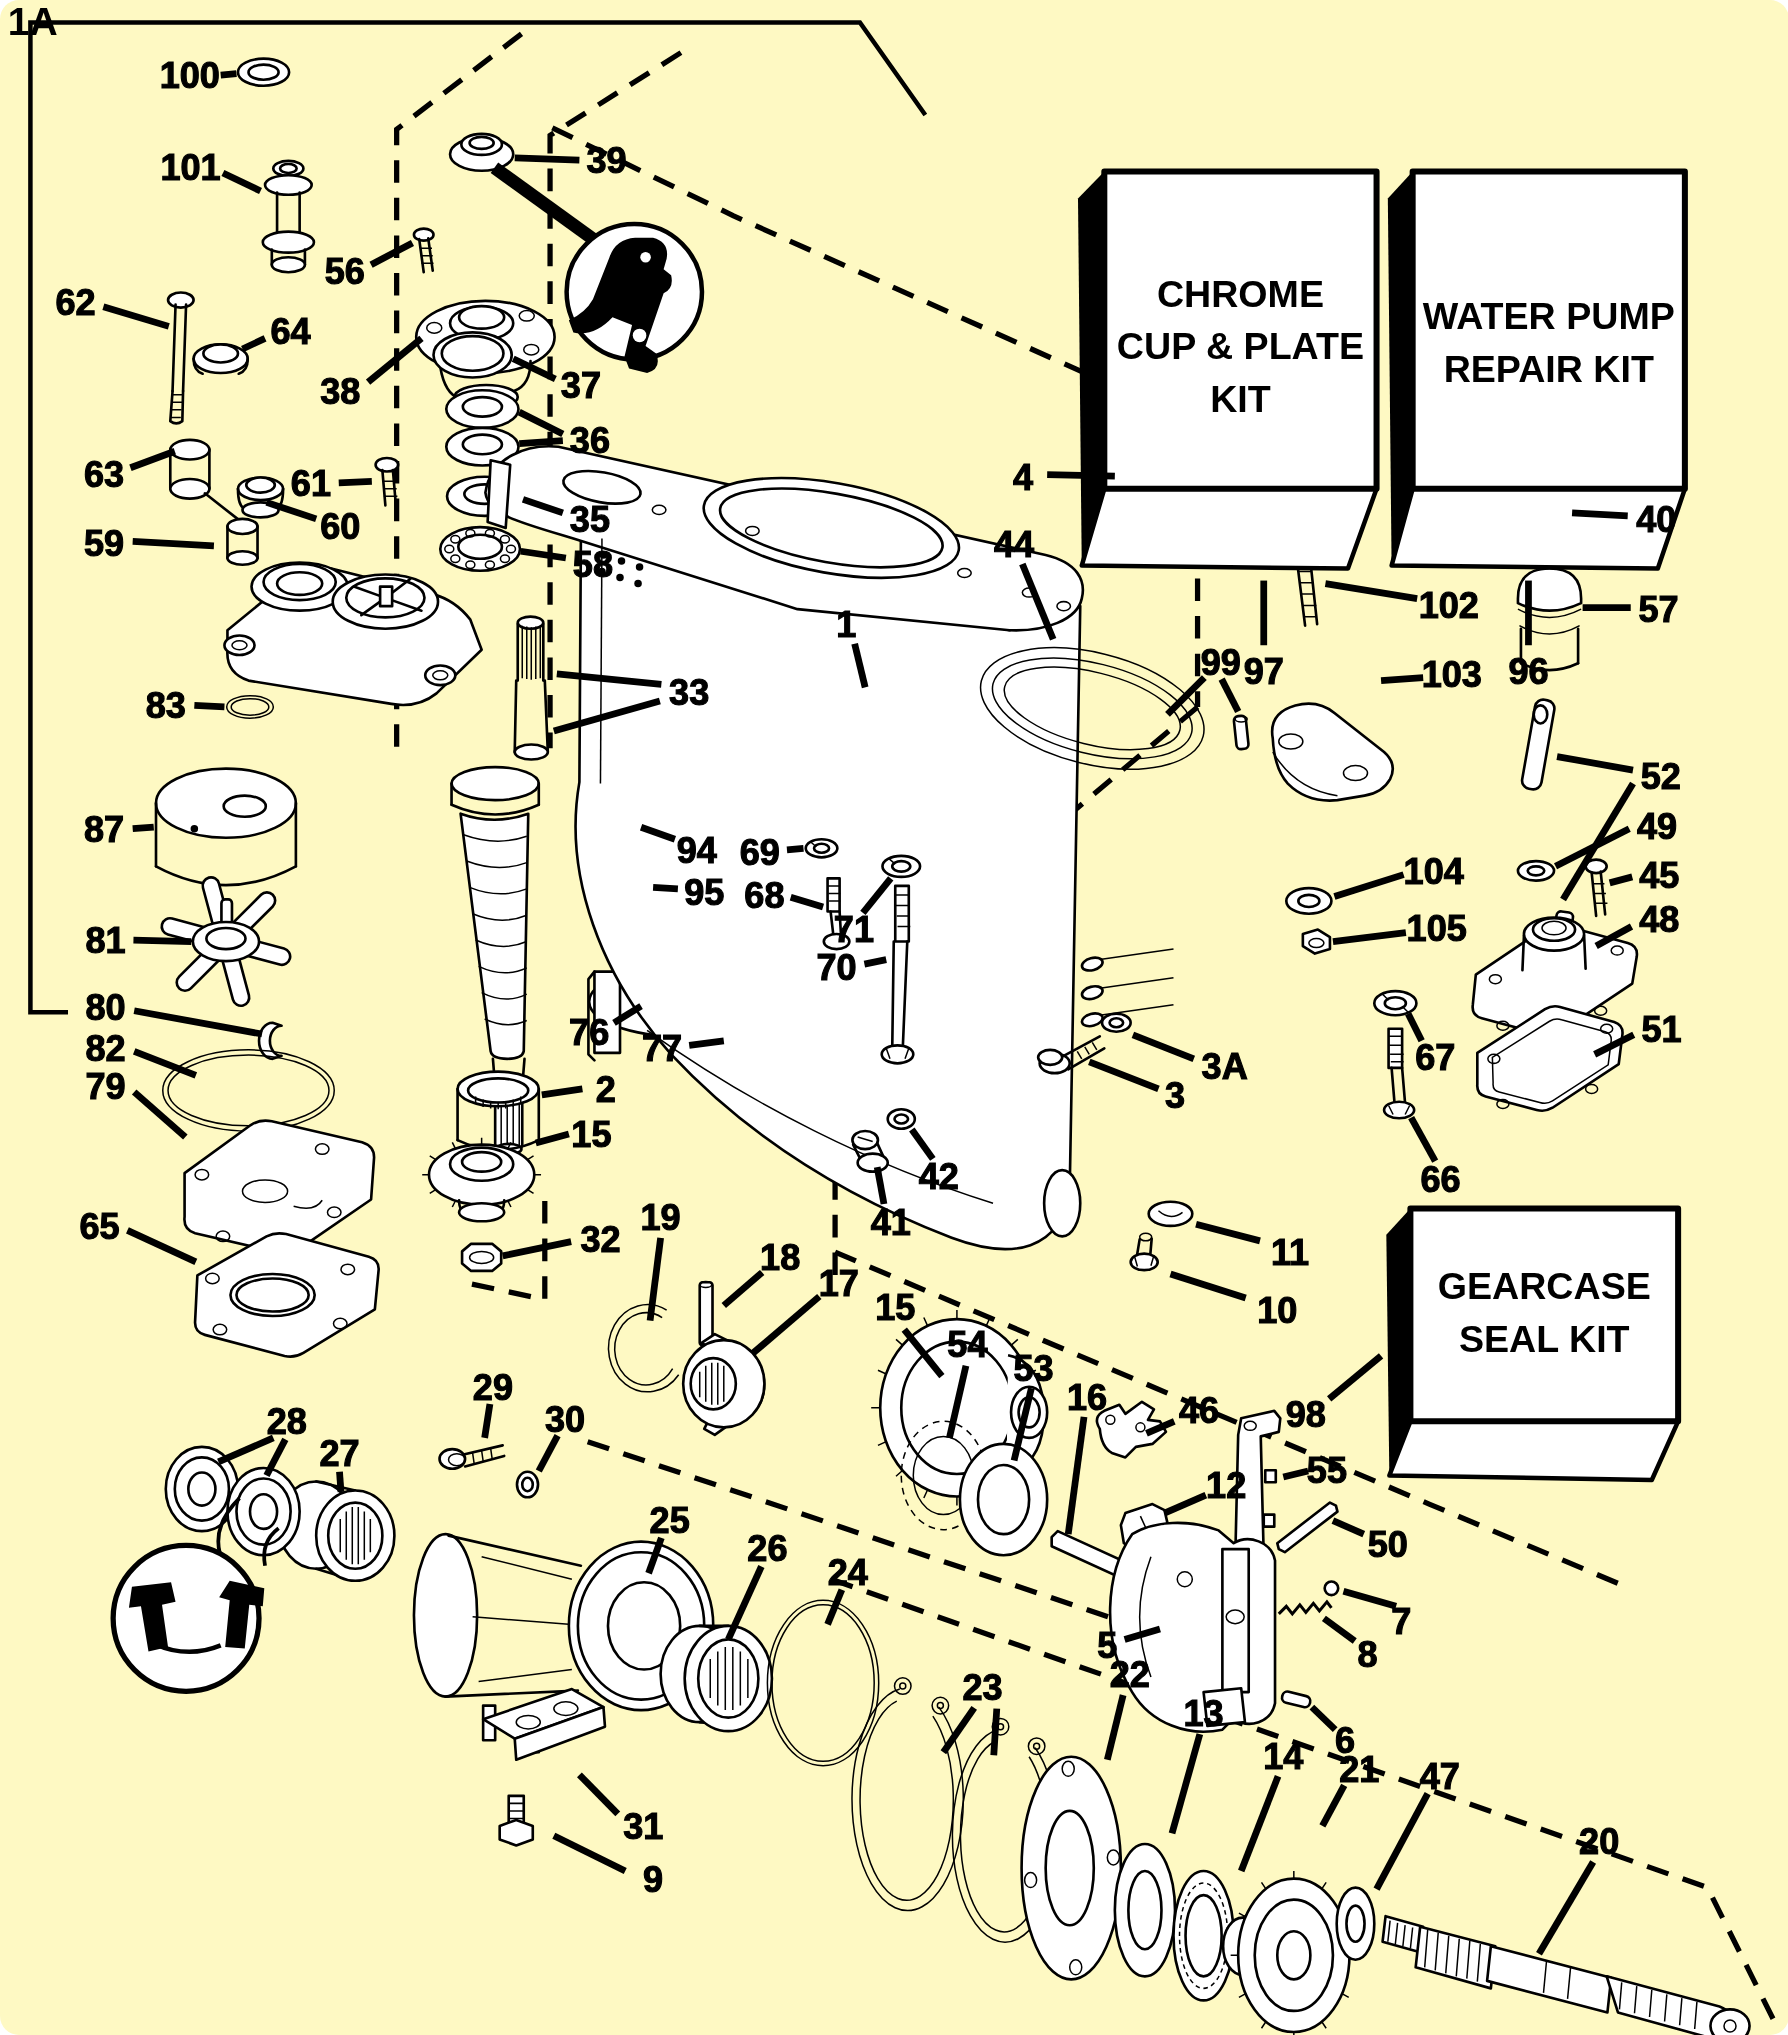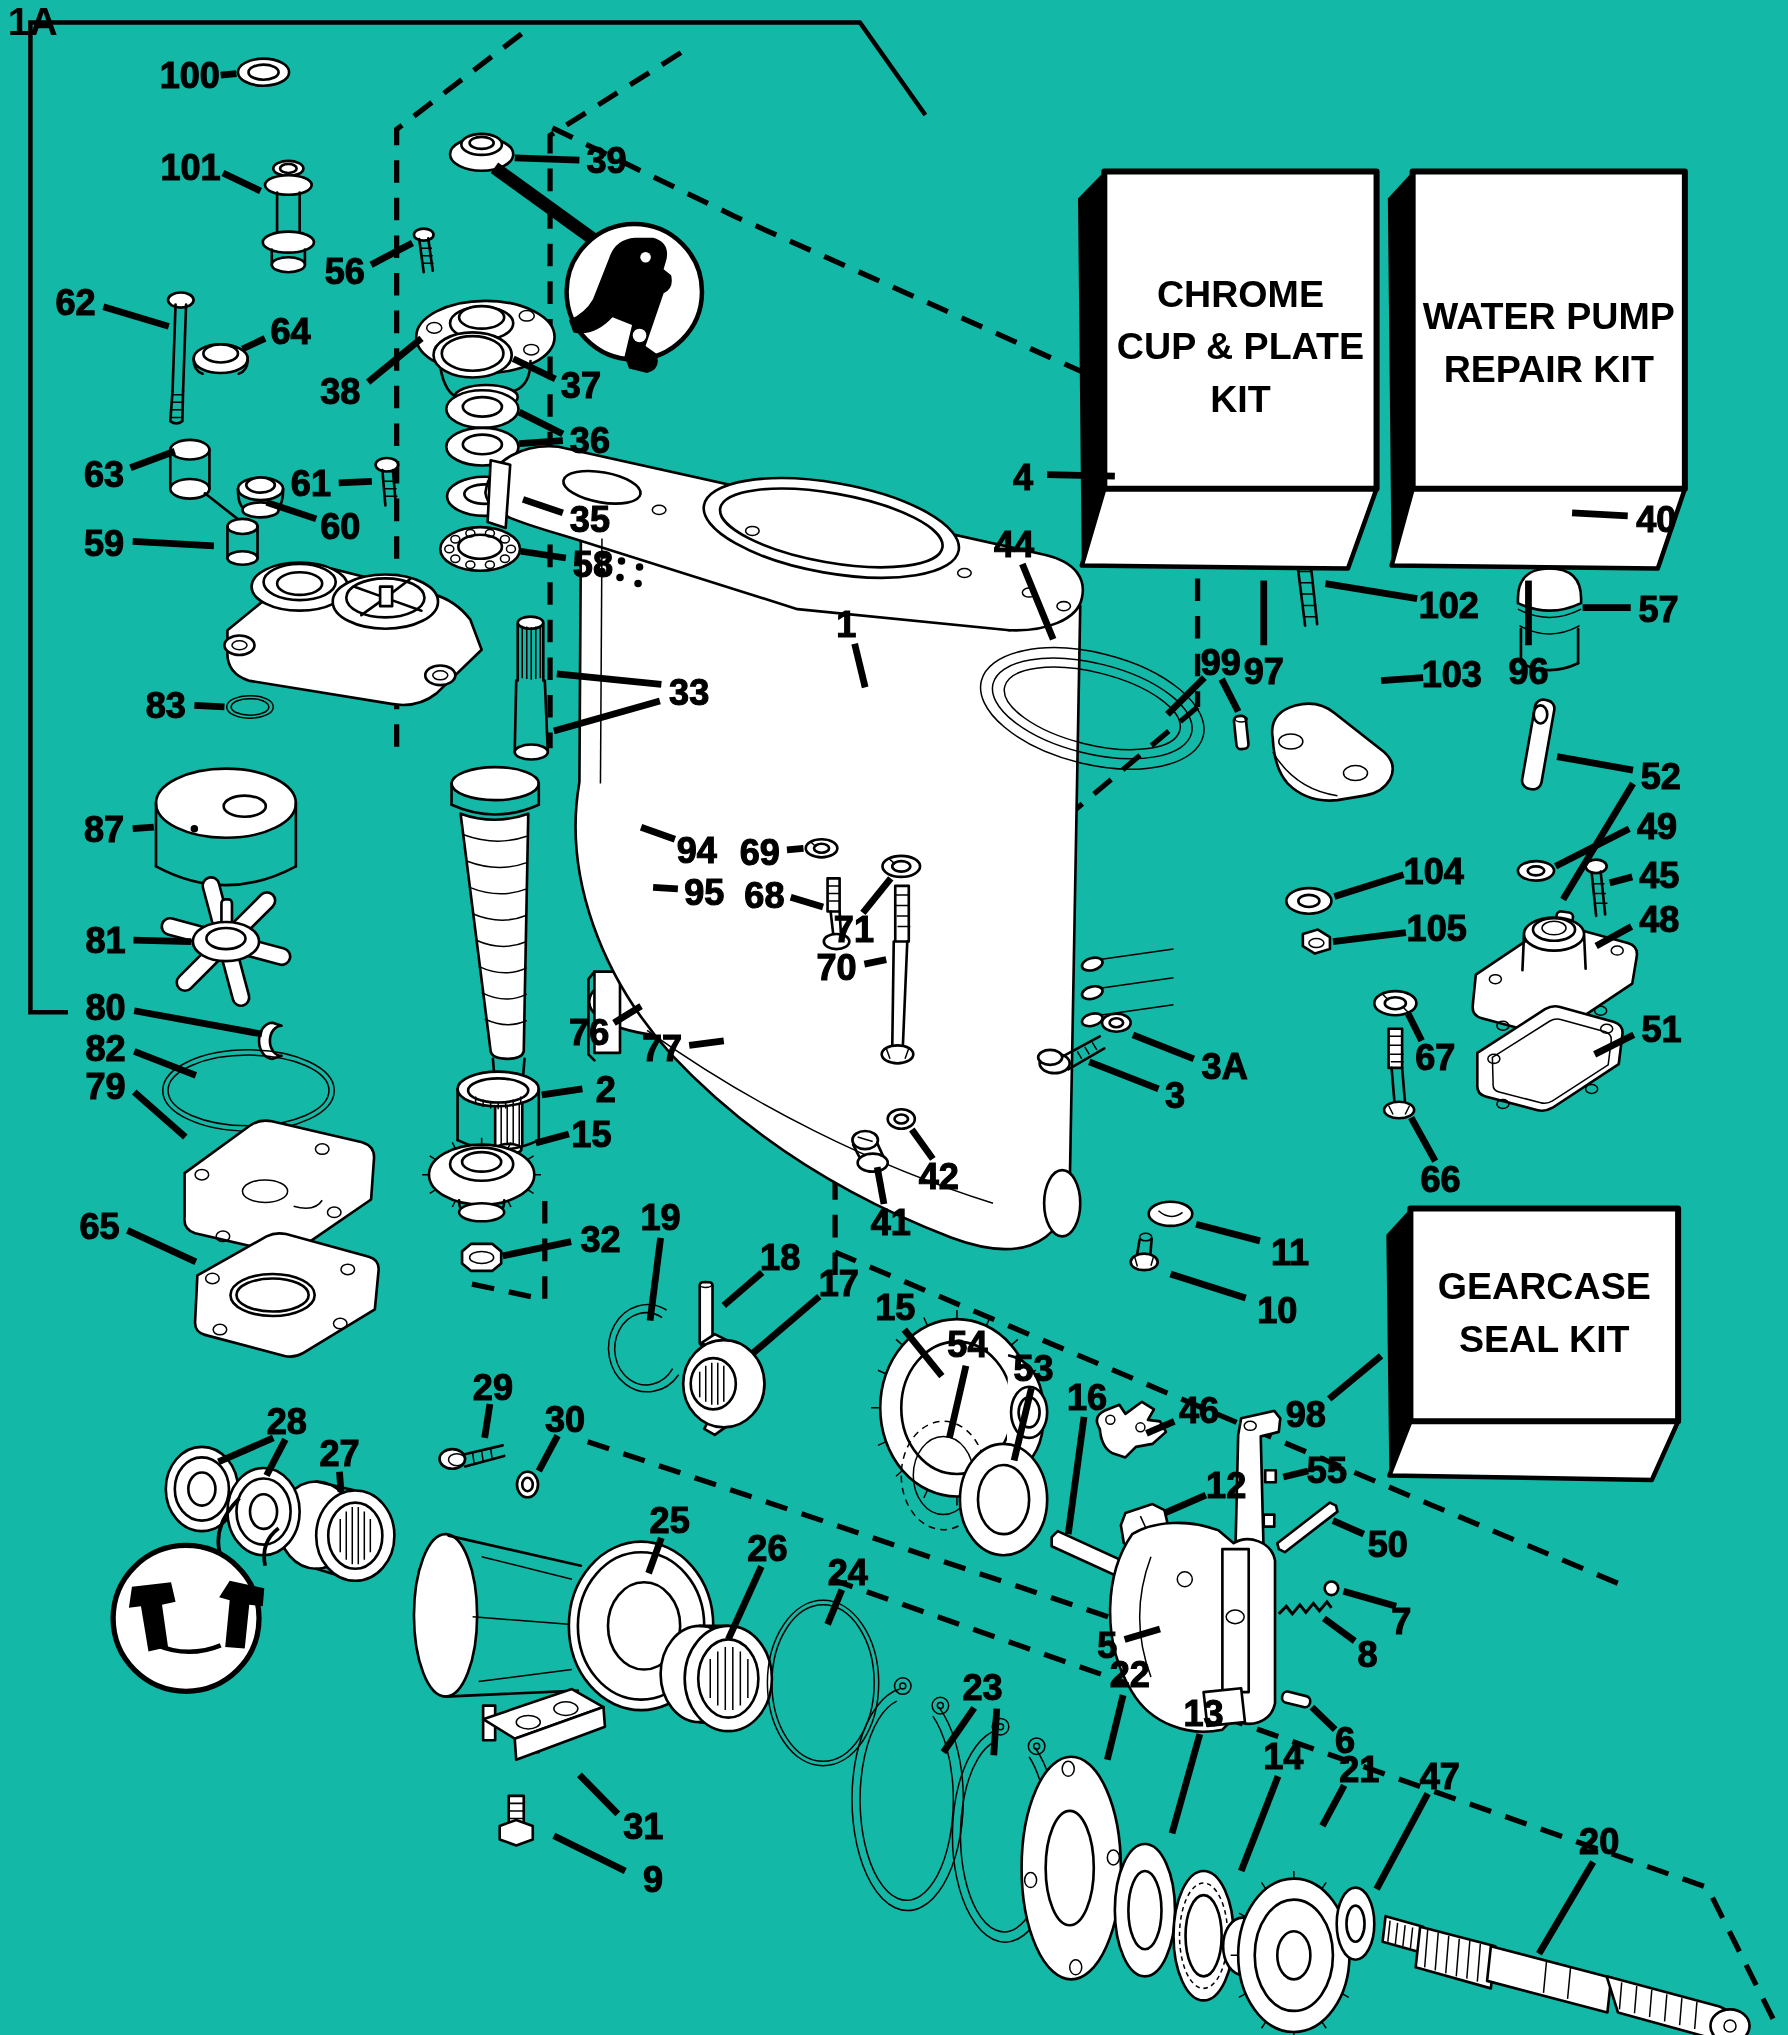--- a/index.html
+++ b/index.html
@@ -1,17 +1,17 @@
 <!DOCTYPE html>
 <html style="font-size:12px"><head>
 <meta charset="utf-8">
 <style>
   html,body{margin:0;padding:0;background:#fff;}
-  .page{position:relative;width:1789px;height:2035px;background:#14b8a6;overflow:hidden;
-        font-family:"Liberation Sans", sans-serif;}
+  .page{position:relative;width:1789px;height:2035px;background:#fef9c3;overflow:hidden;
+        font-family:"Liberation Sans", sans-serif;border-radius:19px;}
   svg{position:absolute;left:0;top:0;}
   .ln{fill:none;stroke:#000;stroke-width:3.5;stroke-linecap:round;stroke-linejoin:round;}
   .fw{fill:#ffffff;stroke:#000;stroke-width:3.5;stroke-linejoin:round;}
   .thin{fill:none;stroke:#000;stroke-width:2;}
   .blk{fill:#000;stroke:none;}
   .dash{fill:none;stroke:#000;stroke-width:7;stroke-dasharray:30 20;}
   .frame{fill:none;stroke:#000;stroke-width:6;}
   .leader{stroke:#000;stroke-width:9;stroke-linecap:butt;}
   .callout{font-family:"Liberation Sans", sans-serif;font-size:48px;font-weight:bold;
            fill:#000;stroke:#000;stroke-width:1.5;text-anchor:middle;}

